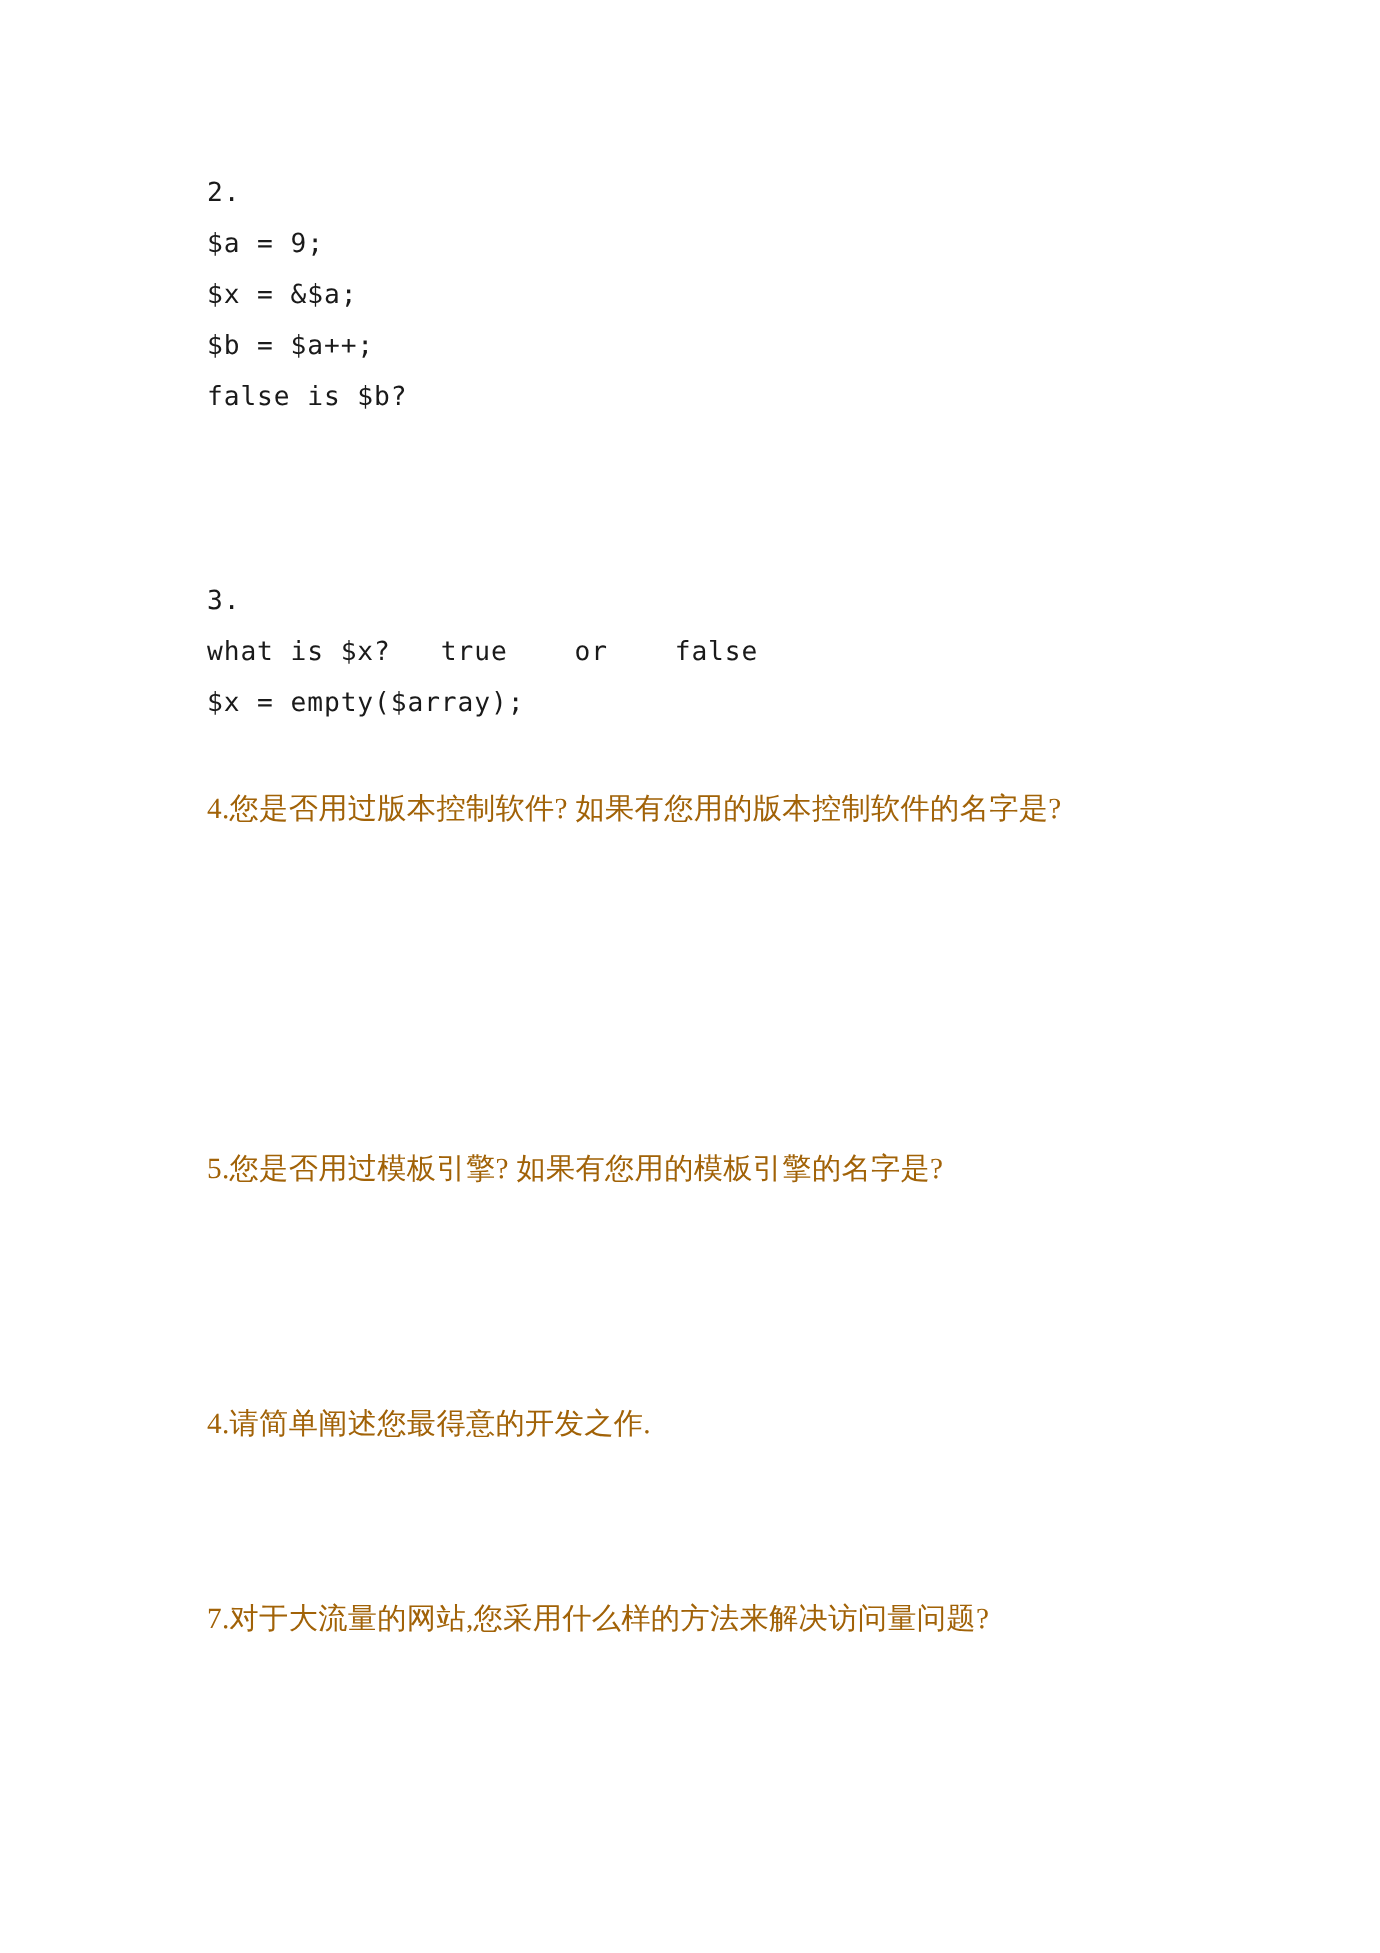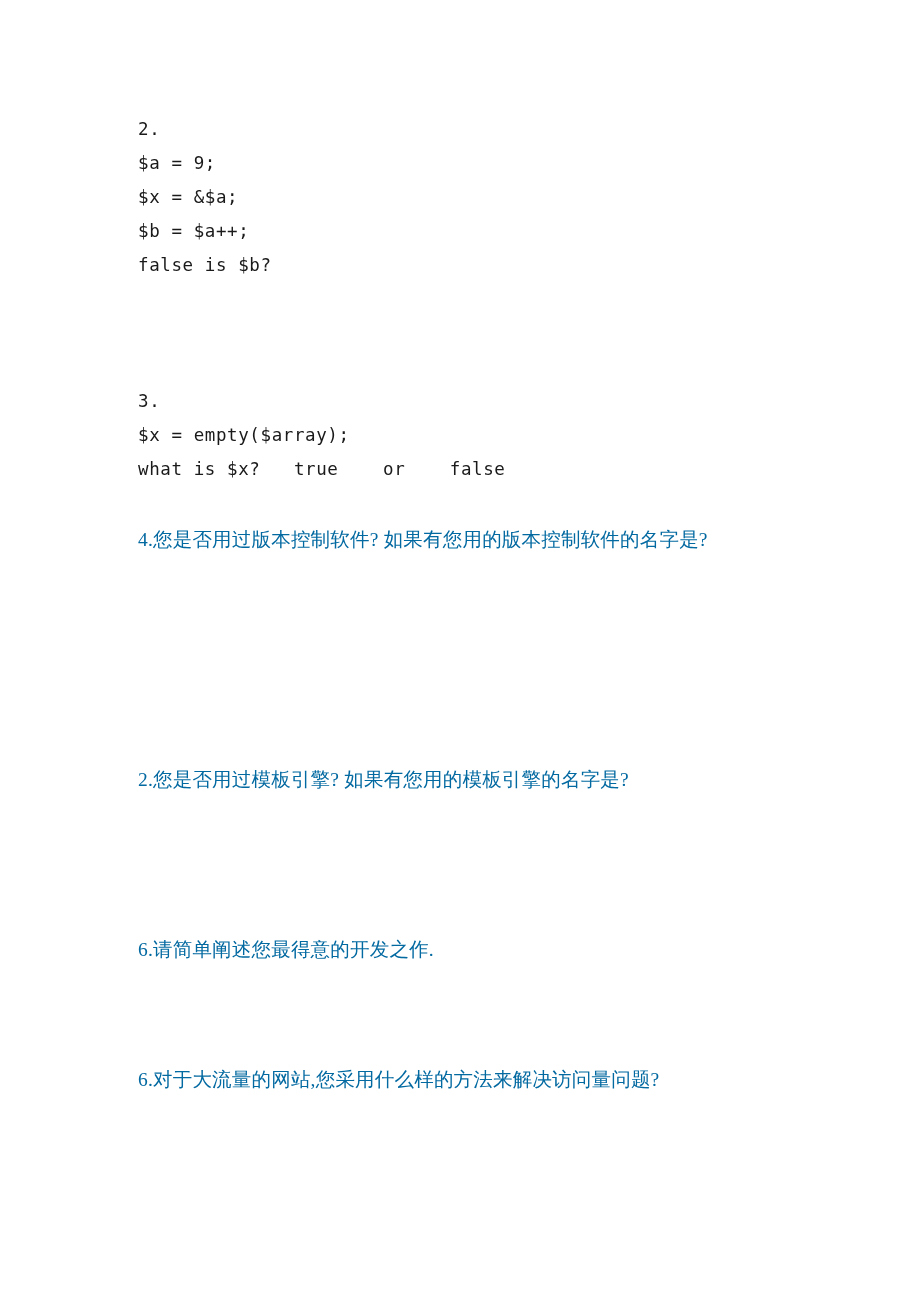--- a/index.html
+++ b/index.html
@@ -38,21 +38,21 @@
     white-space: pre;
   }
 
   
   .q-line {
     position: absolute;
     left: 138px;
     font-family: "Liberation Serif", "DejaVu Serif", serif;
     font-size: 19.5px;
     line-height: 28px;
-    color: #0369a1;
+    color: #a16207;
     white-space: pre;
     letter-spacing: 0.2px;
   }
 
   
   #block-2  { top: 112px; }
   #block-3  { top: 384px; }
   #q4 { top: 526px; }
   #q5 { top: 766px; }
   #q6 { top: 936px; }
@@ -66,25 +66,25 @@
   <div class="code-block" id="block-2">
     <div class="code-line">2.</div>
     <div class="code-line">$a = 9;</div>
     <div class="code-line">$x = &amp;$a;</div>
     <div class="code-line">$b = $a++;</div>
     <div class="code-line">false is $b?</div>
   </div>
 
   <div class="code-block" id="block-3">
     <div class="code-line">3.</div>
+    <div class="code-line">what is $x?   true    or    false</div>
     <div class="code-line">$x = empty($array);</div>
-    <div class="code-line">what is $x?   true    or    false</div>
   </div>
 
   <div class="q-line" id="q4">4.您是否用过版本控制软件? 如果有您用的版本控制软件的名字是?</div>
 
-  <div class="q-line" id="q5">2.您是否用过模板引擎? 如果有您用的模板引擎的名字是?</div>
+  <div class="q-line" id="q5">5.您是否用过模板引擎? 如果有您用的模板引擎的名字是?</div>
 
-  <div class="q-line" id="q6">6.请简单阐述您最得意的开发之作.</div>
+  <div class="q-line" id="q6">4.请简单阐述您最得意的开发之作.</div>
 
-  <div class="q-line" id="q7">6.对于大流量的网站,您采用什么样的方法来解决访问量问题?</div>
+  <div class="q-line" id="q7">7.对于大流量的网站,您采用什么样的方法来解决访问量问题?</div>
 
 </div>
 
 </body></html>

